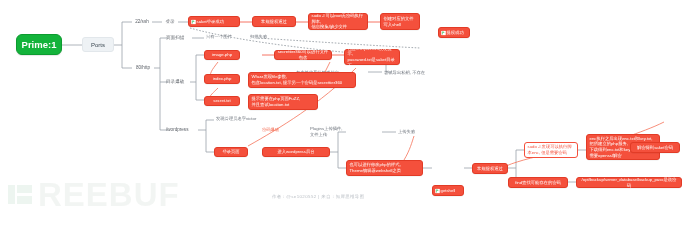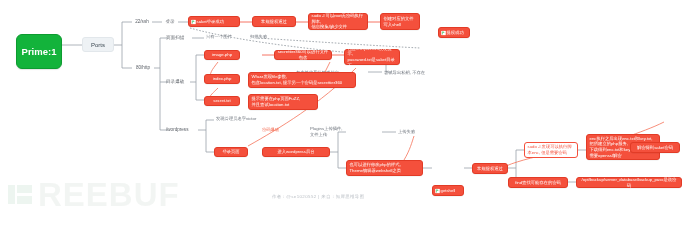--- a/index.html
+++ b/index.html
@@ -169,21 +169,21 @@
       <path d="M624,138 C640,132 652,128 664,122"></path>
       <path d="M506,166 C520,160 540,156 556,152"></path>
     </g>
 
     <g fill="none" stroke="#8d949c" stroke-width="0.8" stroke-dasharray="1.6 1.6">
       <path d="M190,28 C240,42 330,52 392,56"></path>
       <path d="M258,38 C320,42 380,46 420,48"></path>
     </g>
   </svg>
 
-  <div class="node root" style="left:16px;top:34px;width:46px;height:35px;text-align:right;">Prime:1</div>
+  <div class="node root" style="left:16px;top:34px;width:46px;height:21px;text-align:right;">Prime:1</div>
 
   <div class="node pale" style="left:82px;top:37px;width:32px;height:15px;">Ports</div>
 
   <div class="node bare ctr" style="left:130px;top:17px;width:24px;height:9px;">22/ssh</div>
   <div class="node bare ctr" style="left:130px;top:63px;width:26px;height:9px;">80/http</div>
 
   <div class="node bare ctr" style="left:160px;top:18px;width:20px;height:8px;">登录</div>
 
   <div class="node red flag" style="left:188px;top:16px;width:52px;height:11px;">
     <svg class="flagicon" viewBox="0 0 10 10">

